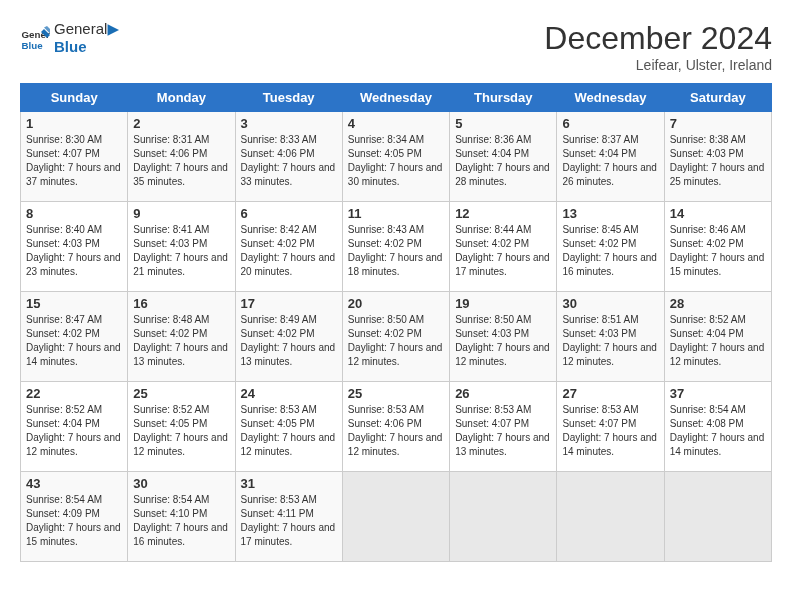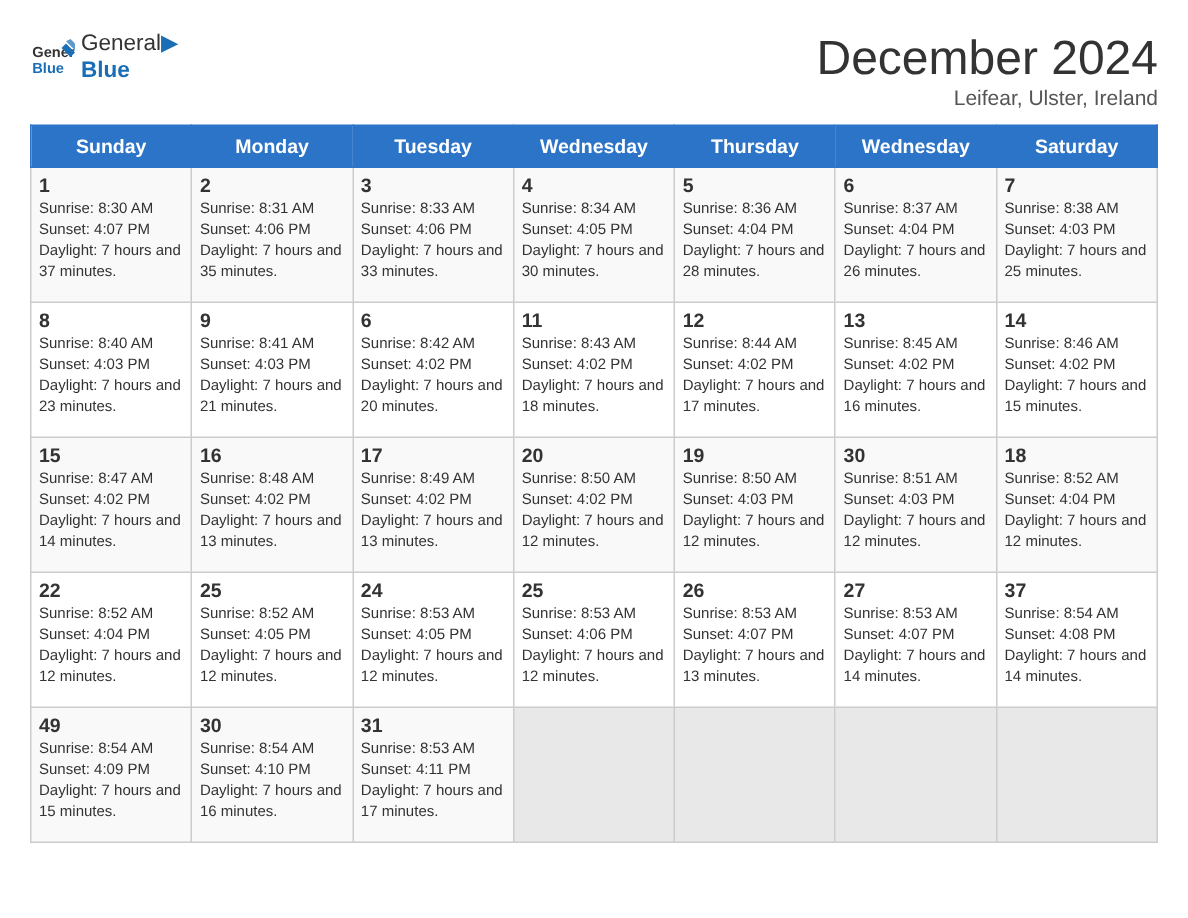--- a/index.html
+++ b/index.html
@@ -277,21 +277,21 @@
       </td>
         <td>
         <span class="day-number">30</span>
         <div class="cell-content">
           Sunrise: 8:51 AM<br>
           Sunset: 4:03 PM<br>
           Daylight: 7 hours and 12 minutes.
         </div>
       </td>
         <td>
-        <span class="day-number">18</span>
+        <span class="day-number">28</span>
         <div class="cell-content">
           Sunrise: 8:52 AM<br>
           Sunset: 4:04 PM<br>
           Daylight: 7 hours and 12 minutes.
         </div>
       </td>
       </tr>
       <tr>
         <td>
         <span class="day-number">22</span>
@@ -345,21 +345,21 @@
         <span class="day-number">37</span>
         <div class="cell-content">
           Sunrise: 8:54 AM<br>
           Sunset: 4:08 PM<br>
           Daylight: 7 hours and 14 minutes.
         </div>
       </td>
       </tr>
       <tr>
         <td>
-        <span class="day-number">49</span>
+        <span class="day-number">43</span>
         <div class="cell-content">
           Sunrise: 8:54 AM<br>
           Sunset: 4:09 PM<br>
           Daylight: 7 hours and 15 minutes.
         </div>
       </td>
         <td>
         <span class="day-number">30</span>
         <div class="cell-content">
           Sunrise: 8:54 AM<br>

